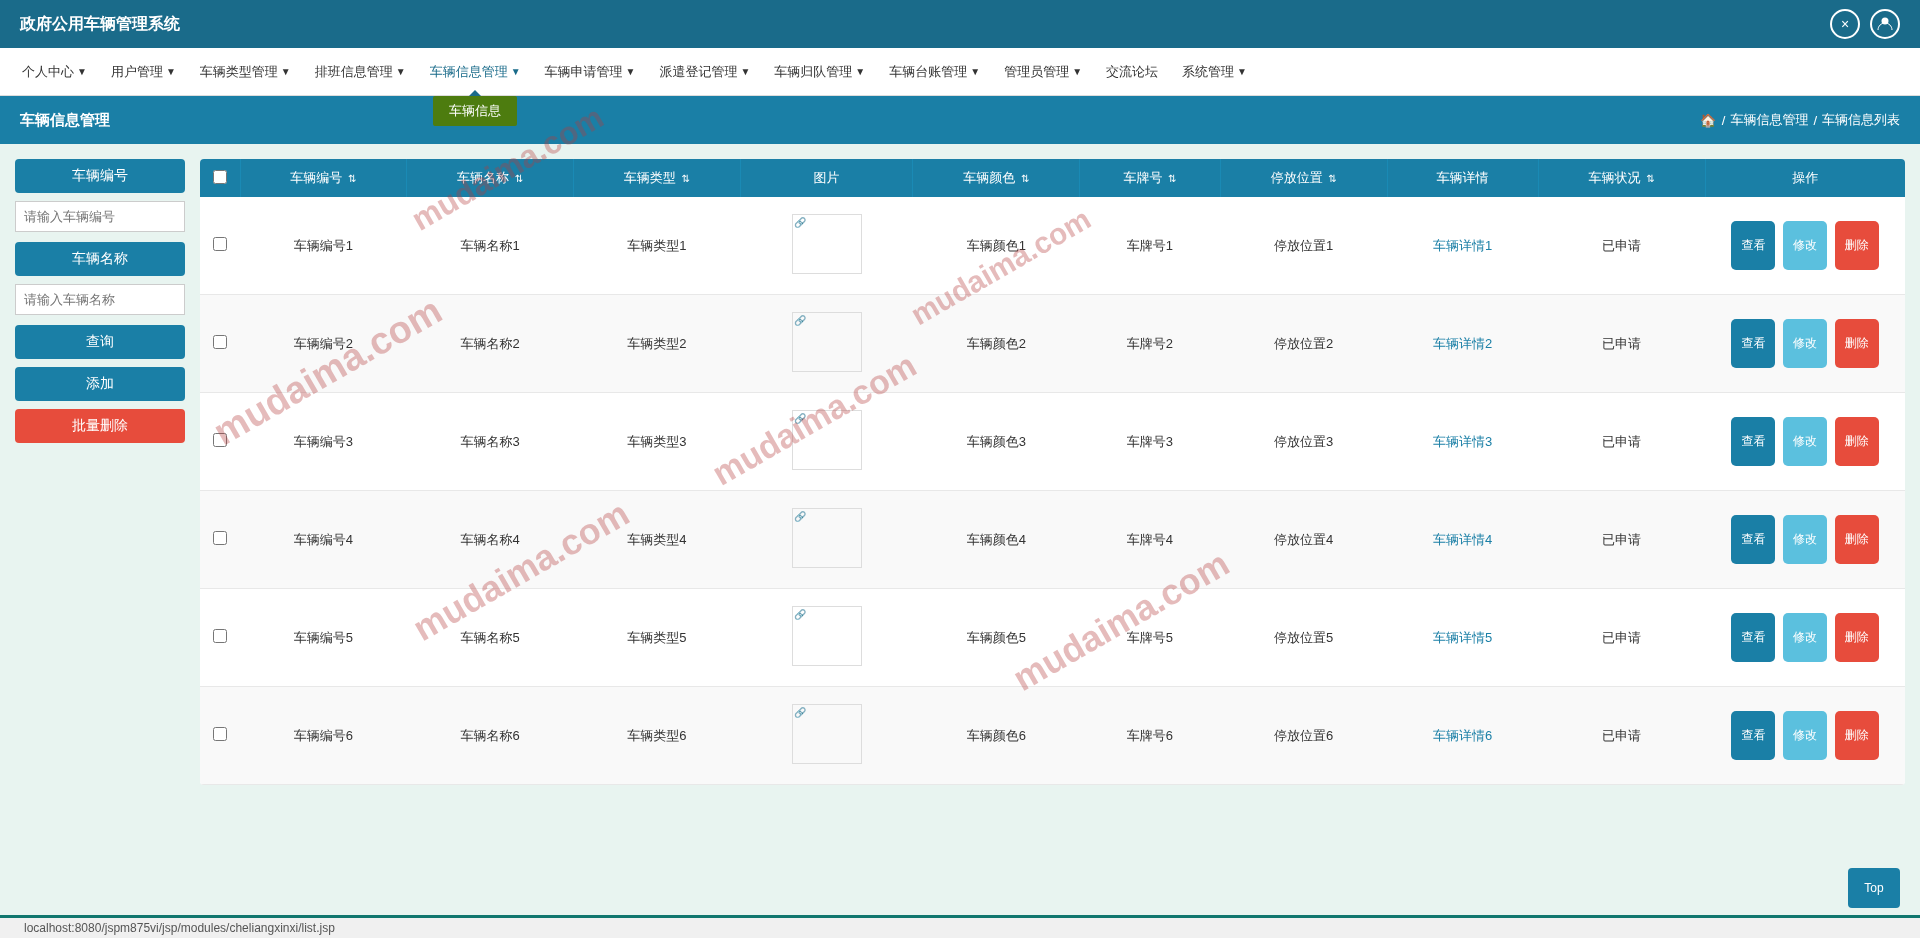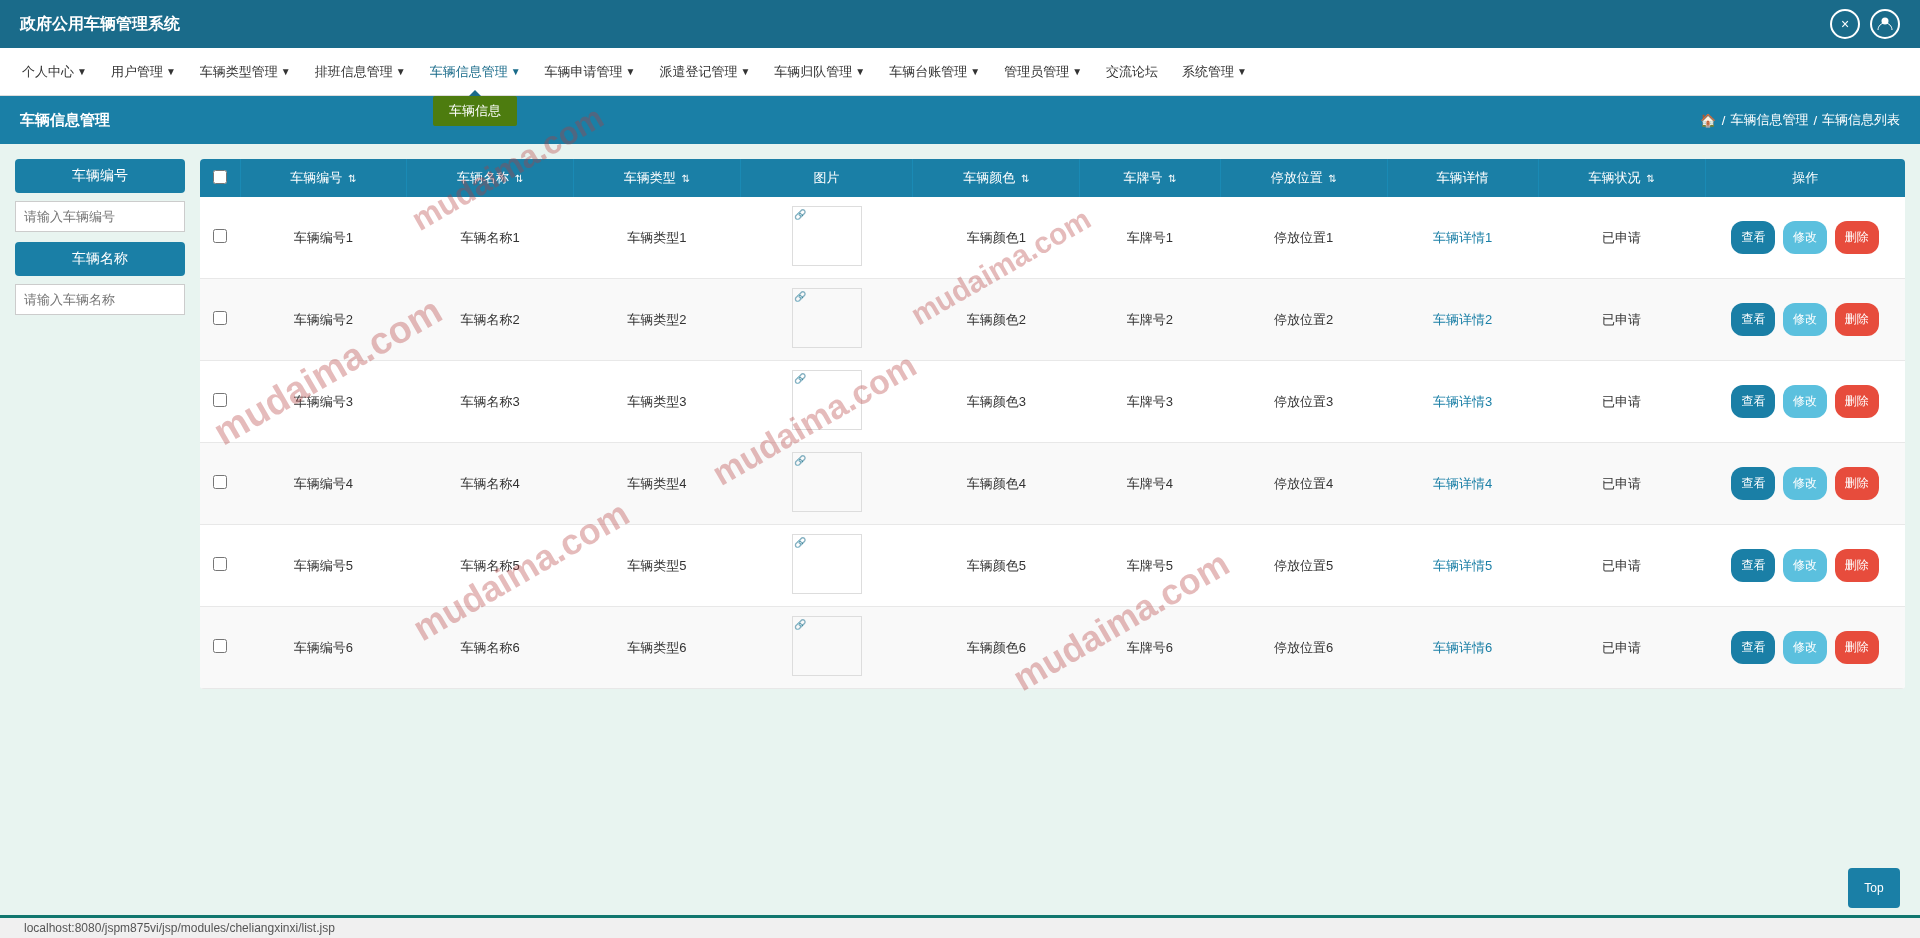--- a/index.html
+++ b/index.html
@@ -148,23 +148,23 @@
       width: 70px; height: 60px;
       border: 1px solid #ddd;
       display: inline-block;
       position: relative;
       overflow: hidden;
     }
     .img-broken { font-size: 10px; color: #999; position: absolute; top: 2px; left: 2px; }
 
     
     .action-btn {
-      padding: 8px 10px;
+      padding: 16px 10px;
       border: none;
-      border-radius: 12px;
+      border-radius: 5px;
       color: white;
       cursor: pointer;
       font-size: 12px;
       margin: 16px 2px;
     }
     .btn-view { background: #1a7fa6; }
     .btn-edit { background: #5bc0de; }
     .btn-delete { background: #e74c3c; }
 
     
@@ -335,20 +335,25 @@
 
   <div class="sidebar">
     <div class="sidebar-section">
       <button class="sidebar-btn">车辆编号</button>
       <input class="sidebar-input" type="text" placeholder="请输入车辆编号" style="">
     </div>
     <div class="sidebar-section">
       <button class="sidebar-btn">车辆名称</button>
       <input class="sidebar-input" type="text" placeholder="请输入车辆名称" style="">
     </div>
+    <div class="sidebar-section">
+      <button class="sidebar-btn query">查询</button>
+      <button class="sidebar-btn add">添加</button>
+      <button class="sidebar-btn batch-delete">批量删除</button>
+    </div>
   </div>
 
   <div class="table-area">
     <table>
       <thead>
         <tr>
           <th style="width:40px;">
             <input type="checkbox" style="">
           </th>
           <th>

